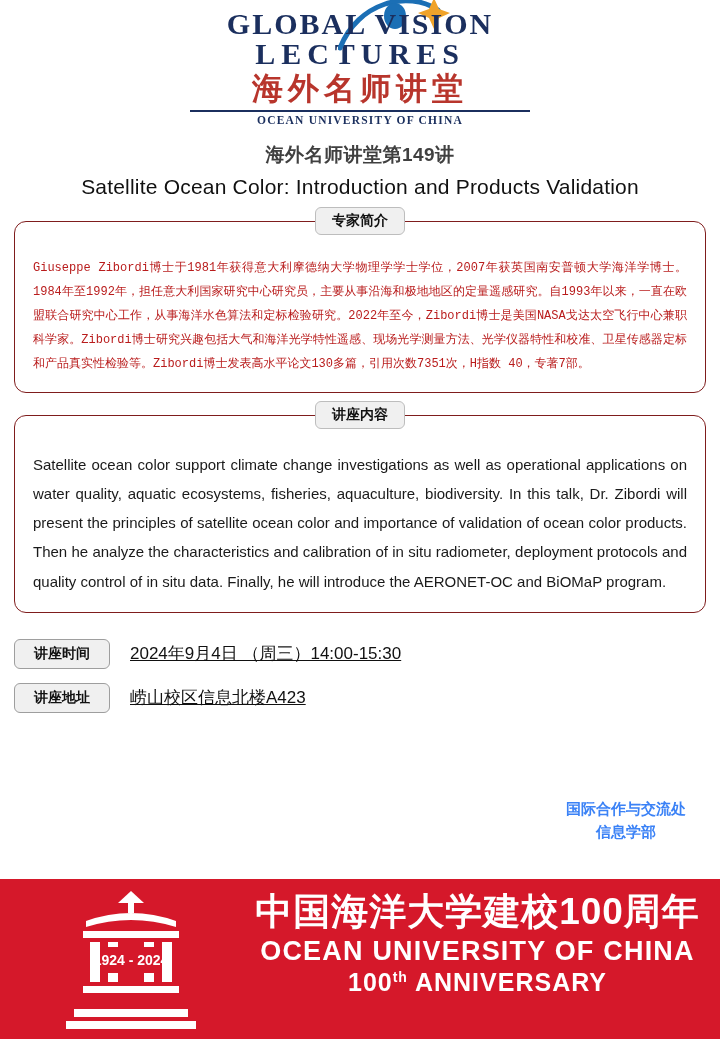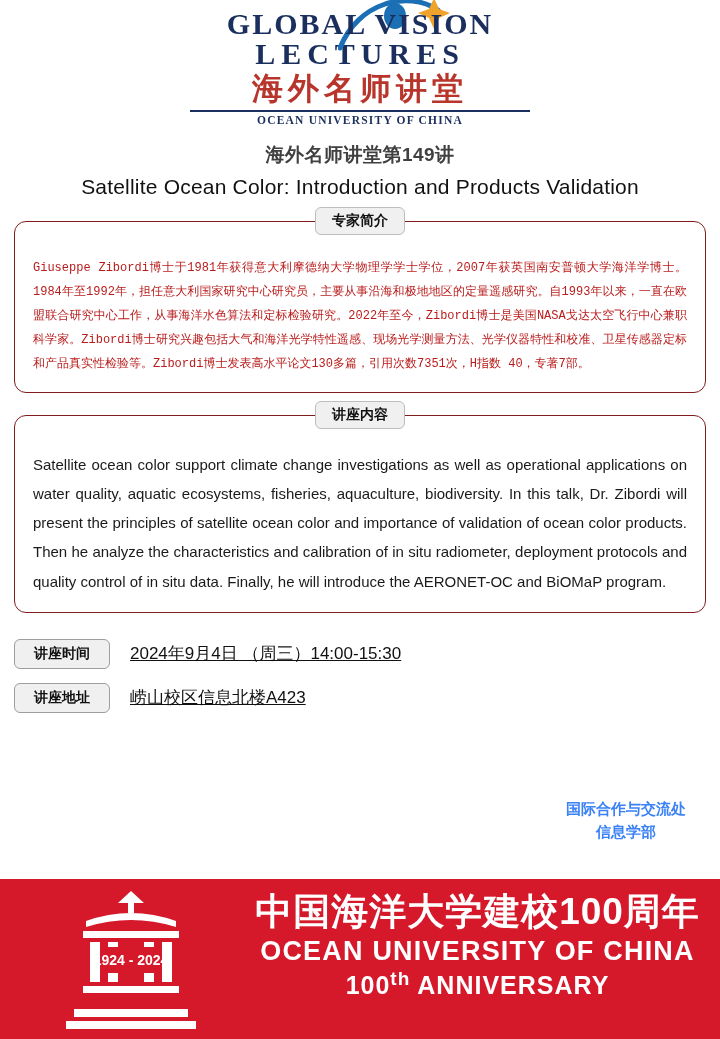--- a/index.html
+++ b/index.html
@@ -213,21 +213,21 @@
     margin-top: 2px;
   }
   .footer-ann {
     font-size: 25px;
     font-weight: 700;
     letter-spacing: 1px;
     line-height: 1.15;
     margin-top: 1px;
   }
   .footer-ann sup {
-    font-size: 19px;
+    font-size: 14px;
     vertical-align: super;
   }
 </style>
 </head>
 <body>
 
 <div class="logo-area">
   <div class="logo-wrap">
     <svg class="logo-swoosh" viewBox="0 0 120 58">
       <path d="M2 54 C 20 8, 70 -4, 100 16" stroke="#1b6fb5" stroke-width="5" fill="none" stroke-linecap="round"></path>

